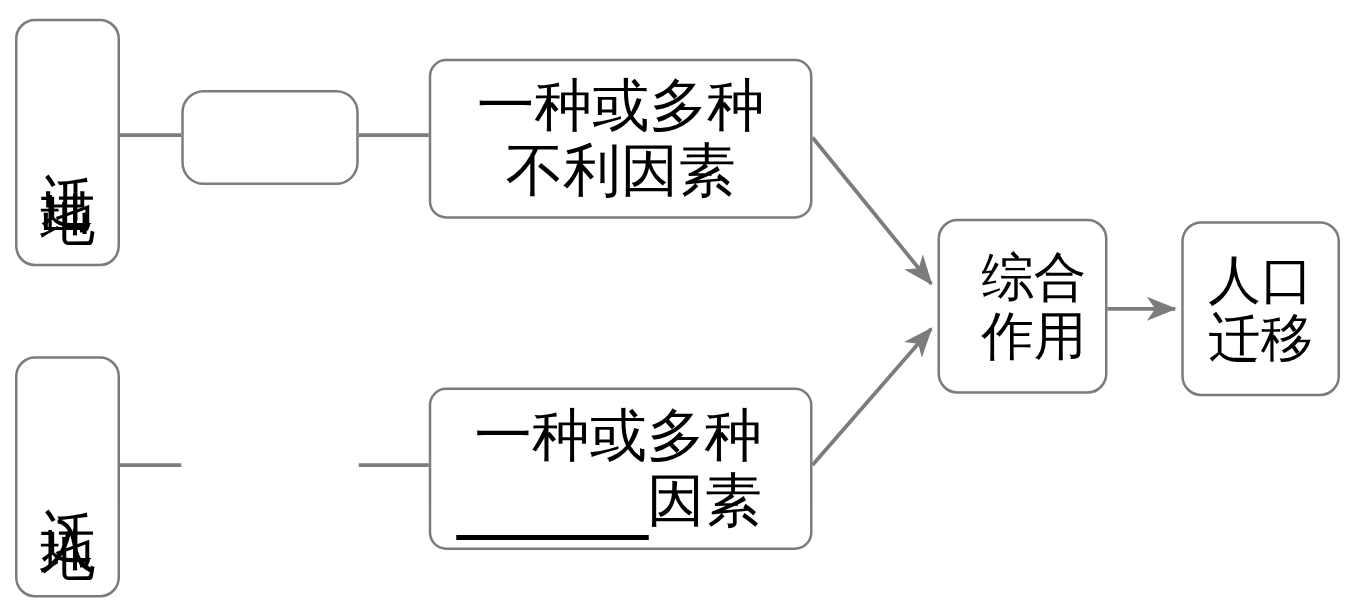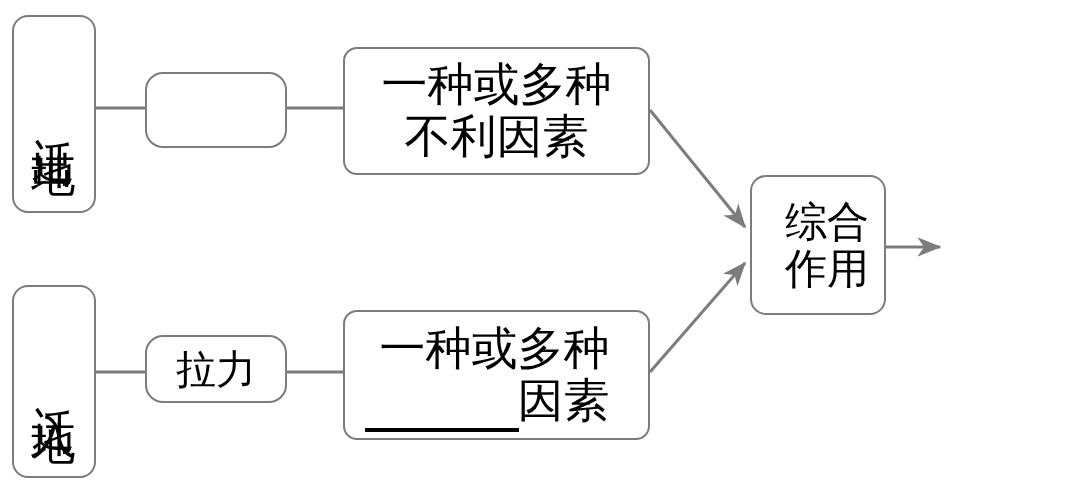--- a/index.html
+++ b/index.html
@@ -98,30 +98,31 @@
 
   <div class="node" id="node-push-factor">
     <span class="node-text">一种或多种
 不利因素</span>
   </div>
 
   <div class="node node-vertical" id="node-destination">
     <span class="node-text">迁入地</span>
   </div>
 
-  <div class="node" id="node-pull">
-    <span class="node-text">拉力</span>
-  </div>
 
   <div class="node" id="node-pull-factor">
     <span class="node-text">一种或多种
 　　　因素</span>
   </div>
 
   <div class="blank-line" id="blank-underline"></div>
 
   <div class="node" id="node-combined">
     <span class="node-text">综合
 作用</span>
   </div>
 
+  <div class="node" id="node-migration">
+    <span class="node-text">人口
+迁移</span>
+  </div>
 
 </div>
 
 </body></html>

